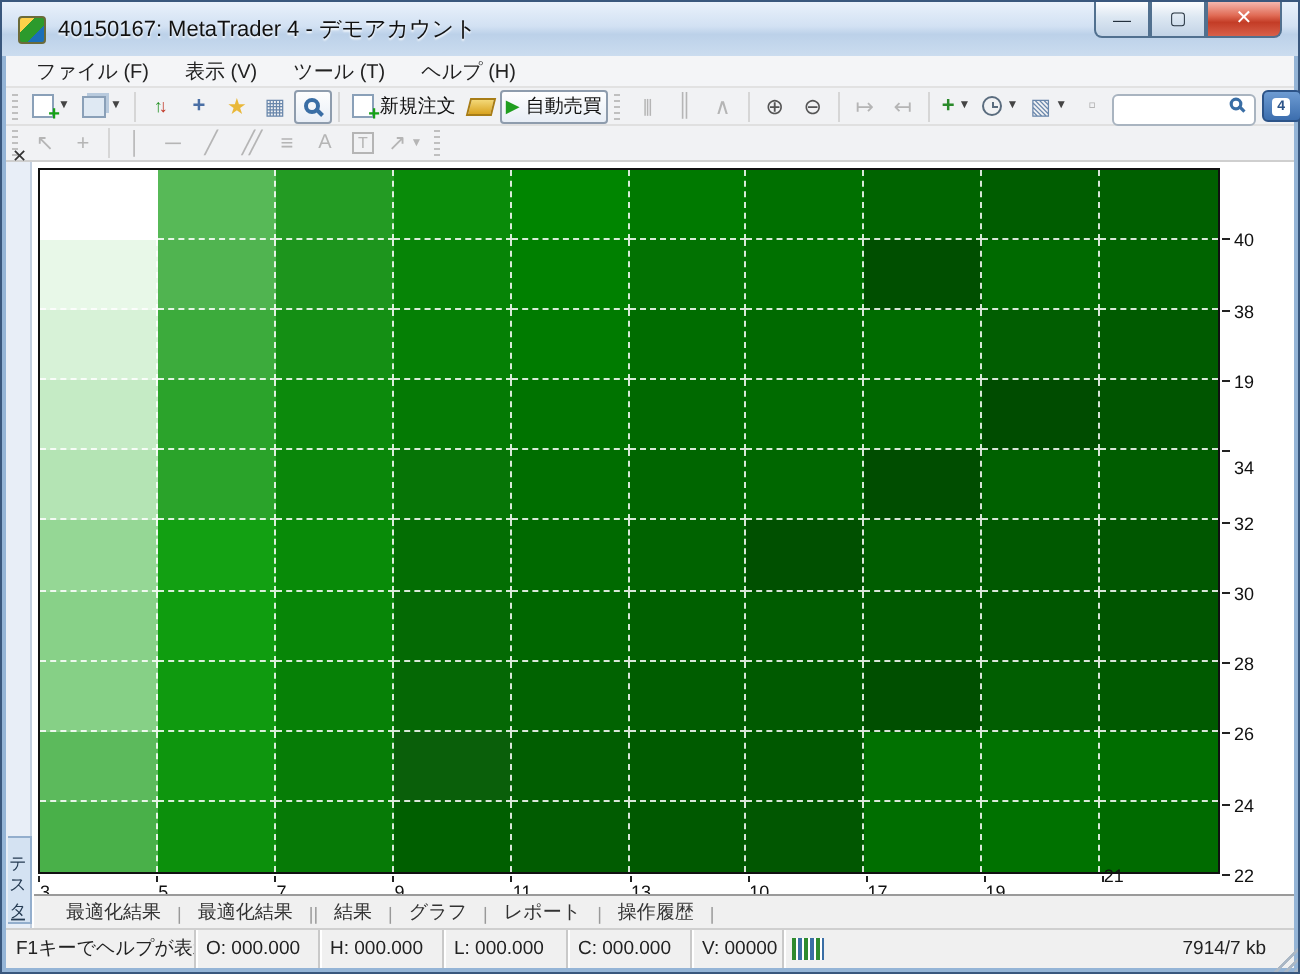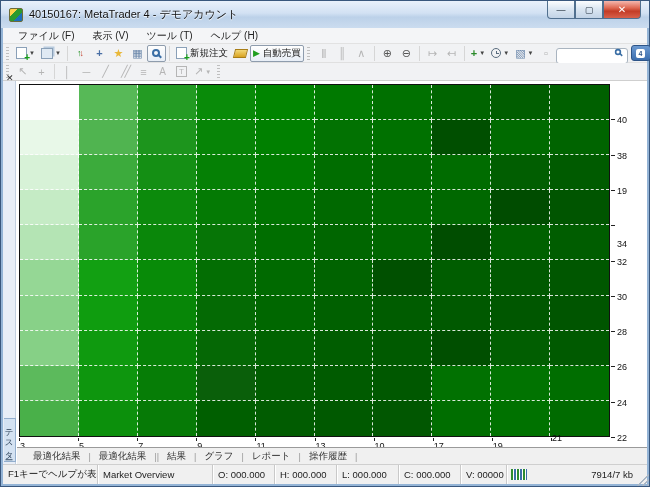--- a/index.html
+++ b/index.html
@@ -341,21 +341,21 @@
         <span class="xlab" style="left: 489.8px; top: 360px; text-align: center;">19</span>
         <div class="xtick" style="left: 547.9px; top: 357px;"></div>
         <span class="xlab" style="left: 548.9px; top: 352px;">21</span>
         <div class="ytick" style="left: 608px; top: 38.3px;"></div>
         <span class="ylab" style="left: 614px; top: 34.3px;">40</span>
         <div class="ytick" style="left: 608px; top: 73.6px;"></div>
         <span class="ylab" style="left: 614px; top: 69.6px;">38</span>
         <div class="ytick" style="left: 608px; top: 108.9px;"></div>
         <span class="ylab" style="left: 614px; top: 104.9px;">19</span>
         <div class="ytick" style="left: 608px; top: 144.2px;"></div>
-        <span class="ylab" style="left: 614px; top: 158px;">34</span>
+        <span class="ylab" style="left: 614px; top: 148px;">34</span>
         <div class="ytick" style="left: 608px; top: 179.5px;"></div>
         <span class="ylab" style="left: 614px; top: 175.5px;">32</span>
         <div class="ytick" style="left: 608px; top: 214.8px;"></div>
         <span class="ylab" style="left: 614px; top: 210.8px;">30</span>
         <div class="ytick" style="left: 608px; top: 250.1px;"></div>
         <span class="ylab" style="left: 614px; top: 246.1px;">28</span>
         <div class="ytick" style="left: 608px; top: 285.4px;"></div>
         <span class="ylab" style="left: 614px; top: 281.4px;">26</span>
         <div class="ytick" style="left: 608px; top: 320.7px;"></div>
         <span class="ylab" style="left: 614px; top: 316.7px;">24</span>
@@ -374,21 +374,20 @@
         <span class="tabsep">|</span>
         <span class="tab">レポート</span>
         <span class="tabsep">|</span>
         <span class="tab">操作履歴</span>
         <span class="tabsep">|</span>
       </div>
   </div>
 
   <div class="statusbar" id="statusbar">
       <div class="seg" style="width: 95px;">F1キーでヘルプが表示</div>
-      <div class="seg" style="width: 115px;">Market Overview</div>
       <div class="seg" style="width: 62px;">O: 000.000</div>
       <div class="seg" style="width: 62px;">H: 000.000</div>
       <div class="seg" style="width: 62px;">L: 000.000</div>
       <div class="seg" style="width: 62px;">C: 000.000</div>
       <div class="seg" style="width: 46px;">V: 00000</div>
       <div class="traffic"></div>
       <div class="kb">7914/7 kb</div>
     </div>
   <div class="gripcorner"></div>
 </div>

